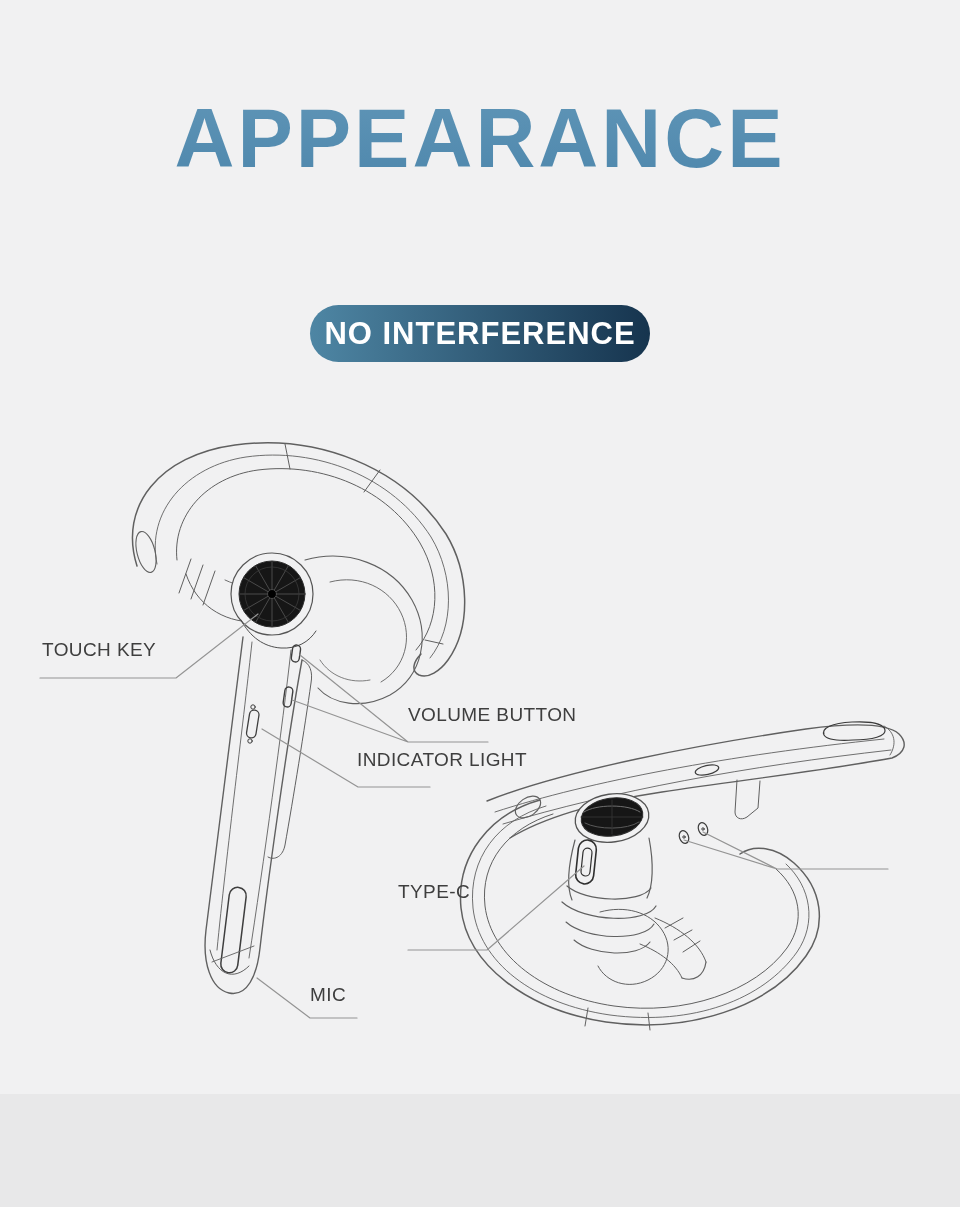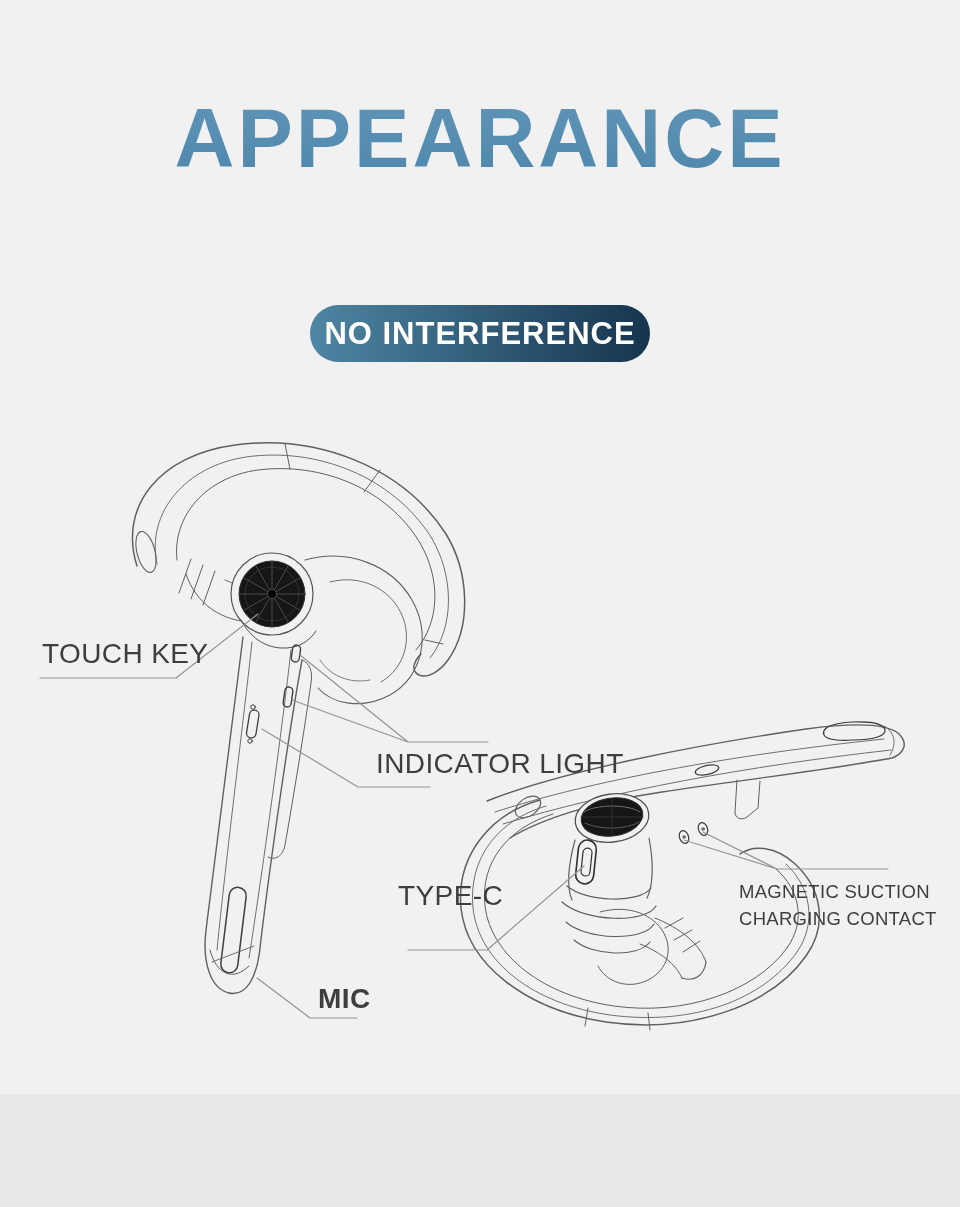--- a/index.html
+++ b/index.html
@@ -21,27 +21,27 @@
     position:absolute;top:305px;left:50%;transform:translateX(-50%);
     width:340px;height:57px;border-radius:29px;
     background:linear-gradient(90deg,var(--badge-from,#4e86a4),var(--badge-to,#16344e));
     color:var(--badge-text,#ffffff);
     display:flex;align-items:center;justify-content:center;
     font-weight:700;font-size:31px;letter-spacing:1px;white-space:nowrap;
   }
   .art{position:absolute;left:0;top:0;}
   .callout{
     position:absolute;color:var(--label-color,#3e3e3e);
-    font-size:28px;line-height:1;letter-spacing:0.4px;white-space:nowrap;
+    font-size:19px;line-height:1;letter-spacing:0.4px;white-space:nowrap;
   }
   .co-touch-key{left:42px;top:640px;}
   .co-volume{left:408px;top:705px;}
-  .co-indicator{left:376px;top:750px;}
+  .co-indicator{left:357px;top:750px;}
   .co-type-c{left:398px;top:882px;}
-  .co-mic{left:318px;top:985px;font-weight:bold;}
+  .co-mic{left:310px;top:985px;}
   .co-magnetic{left:739px;top:878px;font-size:18.5px;line-height:27px;letter-spacing:0.3px;}
   .co-magnetic span{display:block;}
 </style>
 </head>
 <body>
 
 <div class="page">
 
   <div class="title-line title-line1">APPEARANCE</div>
 
@@ -159,25 +159,22 @@
       <path d="M488,742 L408,742 L300,655 M408,742 L292,700"></path>
       <path d="M430,787 L358,787 L262,729"></path>
       <path d="M408,950 L487,950 L584,866"></path>
       <path d="M357,1018 L310,1018 L257,978"></path>
       <path d="M888,869 L777,869 L703,832 M777,869 L684,840"></path>
     </g>
   </svg>
 
   <div class="callout co-touch-key">TOUCH KEY</div>
 
+  <div class="callout co-volume">VOLUME BUTTON</div>
 
   <div class="callout co-indicator">INDICATOR LIGHT</div>
 
   <div class="callout co-type-c">TYPE-C</div>
 
   <div class="callout co-mic">MIC</div>
 
-  <div class="callout co-magnetic">
-    <span>MAGNETIC SUCTION</span>
-    <span>CHARGING CONTACT</span>
-  </div>
 
 </div>
 
 </body></html>

